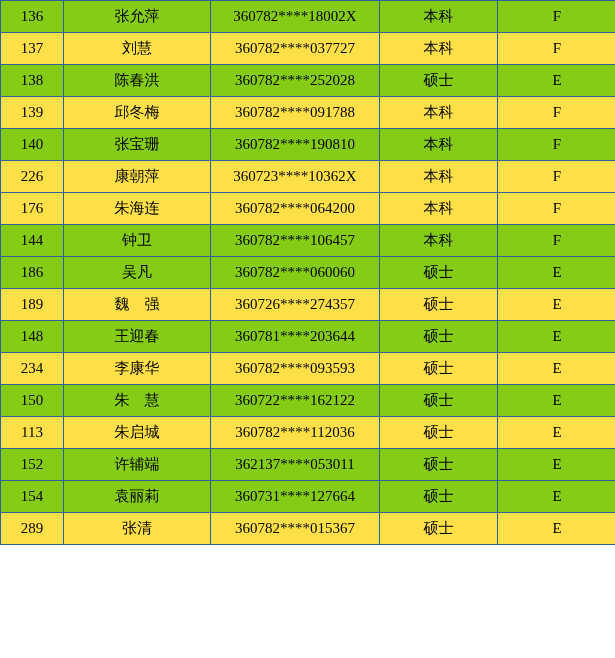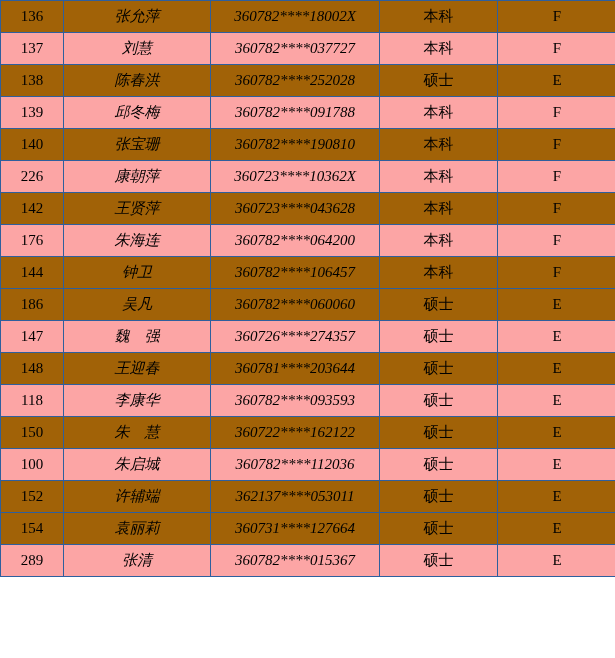--- a/index.html
+++ b/index.html
@@ -24,29 +24,29 @@
     text-align: center;
     vertical-align: middle;
     font-size: 15px;
     color: #000000;
     padding: 0;
     line-height: 1.1;
     white-space: nowrap;
     overflow: hidden;
   }
   tr.row-even td {
-    background: #a16207;
+    background: #84cc16;
   }
   tr.row-odd td {
-    background: #fca5a5;
+    background: #fde047;
     margin-left: 21px;
   }
   td.col-seq   { width: 62px; }
-  td.col-name  { width: 146px; font-size: 16px; font-style: italic; }
-  td.col-id    { width: 168px; font-family: "Liberation Serif", "DejaVu Serif", serif; font-size: 14px; font-style: italic; }
+  td.col-name  { width: 146px; font-size: 16px; }
+  td.col-id    { width: 168px; font-family: "Liberation Serif", "DejaVu Serif", serif; font-size: 14px; }
   td.col-edu   { width: 117px; }
   td.col-grade { width: 118px; font-size: 14px; }
 </style>
 </head>
 <body>
 
 <table class="roster">
   <tbody>
       <tr class="row-even">
         <td class="col-seq">136</td>
@@ -83,27 +83,20 @@
         <td class="col-edu">本科</td>
         <td class="col-grade">F</td>
       </tr>
       <tr class="row-odd">
         <td class="col-seq">226</td>
         <td class="col-name">康朝萍</td>
         <td class="col-id">360723****10362X</td>
         <td class="col-edu">本科</td>
         <td class="col-grade">F</td>
       </tr>
-      <tr class="row-even">
-        <td class="col-seq">142</td>
-        <td class="col-name">王贤萍</td>
-        <td class="col-id">360723****043628</td>
-        <td class="col-edu">本科</td>
-        <td class="col-grade">F</td>
-      </tr>
       <tr class="row-odd">
         <td class="col-seq">176</td>
         <td class="col-name">朱海连</td>
         <td class="col-id">360782****064200</td>
         <td class="col-edu">本科</td>
         <td class="col-grade">F</td>
       </tr>
       <tr class="row-even">
         <td class="col-seq">144</td>
         <td class="col-name">钟卫</td>
@@ -112,49 +105,49 @@
         <td class="col-grade">F</td>
       </tr>
       <tr class="row-even">
         <td class="col-seq">186</td>
         <td class="col-name">吴凡</td>
         <td class="col-id">360782****060060</td>
         <td class="col-edu">硕士</td>
         <td class="col-grade">E</td>
       </tr>
       <tr class="row-odd">
-        <td class="col-seq">147</td>
+        <td class="col-seq">189</td>
         <td class="col-name">魏　强</td>
         <td class="col-id">360726****274357</td>
         <td class="col-edu">硕士</td>
         <td class="col-grade">E</td>
       </tr>
       <tr class="row-even">
         <td class="col-seq">148</td>
         <td class="col-name">王迎春</td>
         <td class="col-id">360781****203644</td>
         <td class="col-edu">硕士</td>
         <td class="col-grade">E</td>
       </tr>
       <tr class="row-odd">
-        <td class="col-seq">118</td>
+        <td class="col-seq">234</td>
         <td class="col-name">李康华</td>
         <td class="col-id">360782****093593</td>
         <td class="col-edu">硕士</td>
         <td class="col-grade">E</td>
       </tr>
       <tr class="row-even">
         <td class="col-seq">150</td>
         <td class="col-name">朱　慧</td>
         <td class="col-id">360722****162122</td>
         <td class="col-edu">硕士</td>
         <td class="col-grade">E</td>
       </tr>
       <tr class="row-odd">
-        <td class="col-seq">100</td>
+        <td class="col-seq">113</td>
         <td class="col-name">朱启城</td>
         <td class="col-id">360782****112036</td>
         <td class="col-edu">硕士</td>
         <td class="col-grade">E</td>
       </tr>
       <tr class="row-even">
         <td class="col-seq">152</td>
         <td class="col-name">许辅端</td>
         <td class="col-id">362137****053011</td>
         <td class="col-edu">硕士</td>

